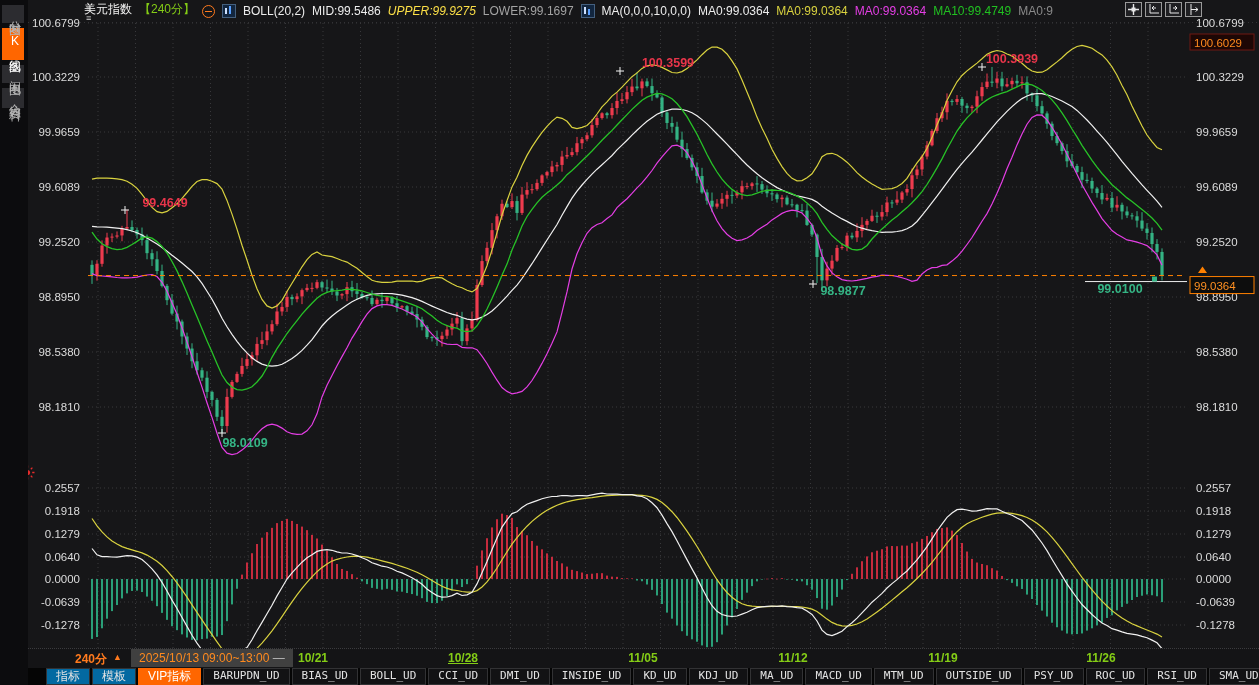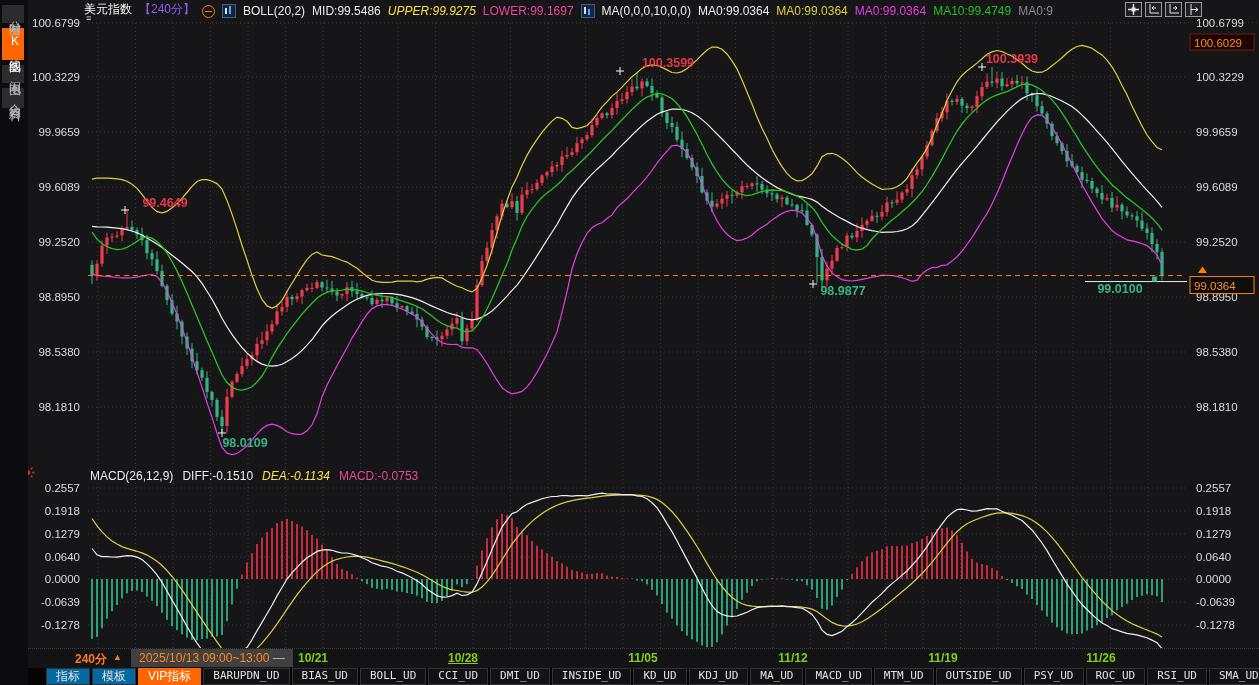--- a/index.html
+++ b/index.html
@@ -7,23 +7,23 @@
        font-family:"Liberation Sans","DejaVu Sans",sans-serif;}
   
   #sidebar{position:absolute;left:0;top:0;width:28px;height:685px;background:#0c0c0e;z-index:5;}
   .side-item{writing-mode:vertical-rl;text-orientation:upright;letter-spacing:2px;
     margin:5px 2px 0 2px;padding:6px 1px;width:20px;text-align:center;background:#2c2c30;
     color:#b4b4b4;font-size:12px;cursor:pointer;}
   .side-item.sel{background:#ff6600;color:#fff;}
   
   #hdr{position:absolute;left:28px;top:0;width:1231px;height:18px;display:flex;align-items:flex-end;
     gap:7px;padding-left:56px;box-sizing:border-box;font-size:12px;color:#ededed;z-index:4;}
-  .orange{color:#8b5cf6;}
+  .orange{color:#84cc16;}
   .yellow{color:#fde047;font-style:italic;}
-  .magenta{color:#ec4899;}
+  .magenta{color:#a3a3a3;}
   .collapse-ic{display:inline-block;width:11px;height:11px;border:1.5px solid #ff7a1e;border-radius:50%;
     position:relative;}
   .collapse-ic::after{content:"";position:absolute;left:2px;right:2px;top:4.5px;height:1.5px;background:#ff7a1e;}
   .mini-chart-ic{display:inline-block;width:12px;height:12px;background:#12263f;position:relative;border:1px solid #44607f;}
   .mini-chart-ic i{position:absolute;width:2px;background:#cfe2ff;}
   
   #tr-icons{position:absolute;left:1125px;top:2px;display:flex;gap:3px;z-index:6;}
   .tr-btn{width:15px;height:13px;border:1px solid #9a9a9a;background:#1f1f22;display:flex;
     align-items:center;justify-content:center;cursor:pointer;}
   
@@ -873,26 +873,20 @@
       </span>
   </div>
 
   <span id="macd-set">
     <svg width="15" height="15">
         <circle cx="7.5" cy="7.5" r="2.6" fill="#e62b2b"></circle>
       <g stroke="#e62b2b" stroke-width="1.3">
         <path d="M7.5 0.5 v2.3 M7.5 12.2 v2.3 M0.5 7.5 h2.3 M12.2 7.5 h2.3 M2.6 2.6 l1.6 1.6 M10.8 10.8 l1.6 1.6 M12.4 2.6 l-1.6 1.6 M4.2 10.8 l-1.6 1.6"></path>
       </g>
       </svg></span>
-  <div id="macdhdr">
-    <span>MACD(26,12,9)</span>
-    <span>DIFF:-0.1510</span>
-    <span class="yellow">DEA:-0.1134</span>
-    <span class="magenta">MACD:-0.0753</span>
-  </div>
 
   <div id="timebar">
     <span id="tb-period">240分</span>
     <span id="tb-arrow">▲</span>
     <span id="tb-range"><span>2025/10/13 09:00~13:00</span> <span class="dash">—</span></span>
   <span class="tb-date" style="left: 285px;">10/21</span>
       <span class="tb-date" style="left: 435px; text-decoration: underline;">10/28</span>
       <span class="tb-date" style="left: 615px;">11/05</span>
       <span class="tb-date" style="left: 765px;">11/12</span>
       <span class="tb-date" style="left: 915px;">11/19</span>

